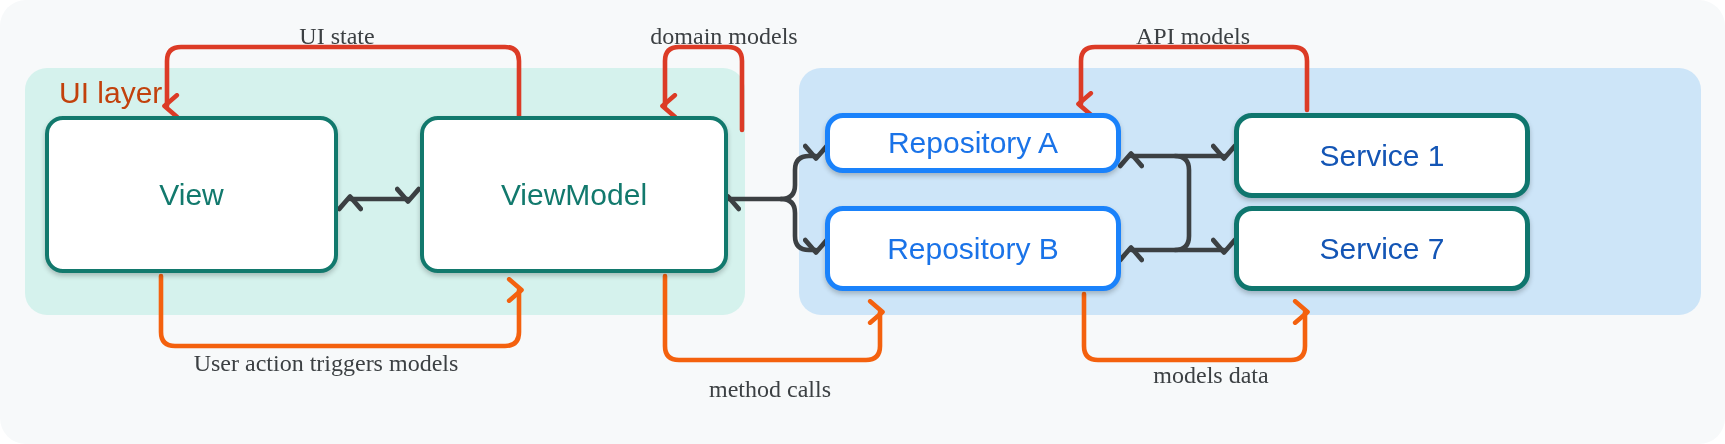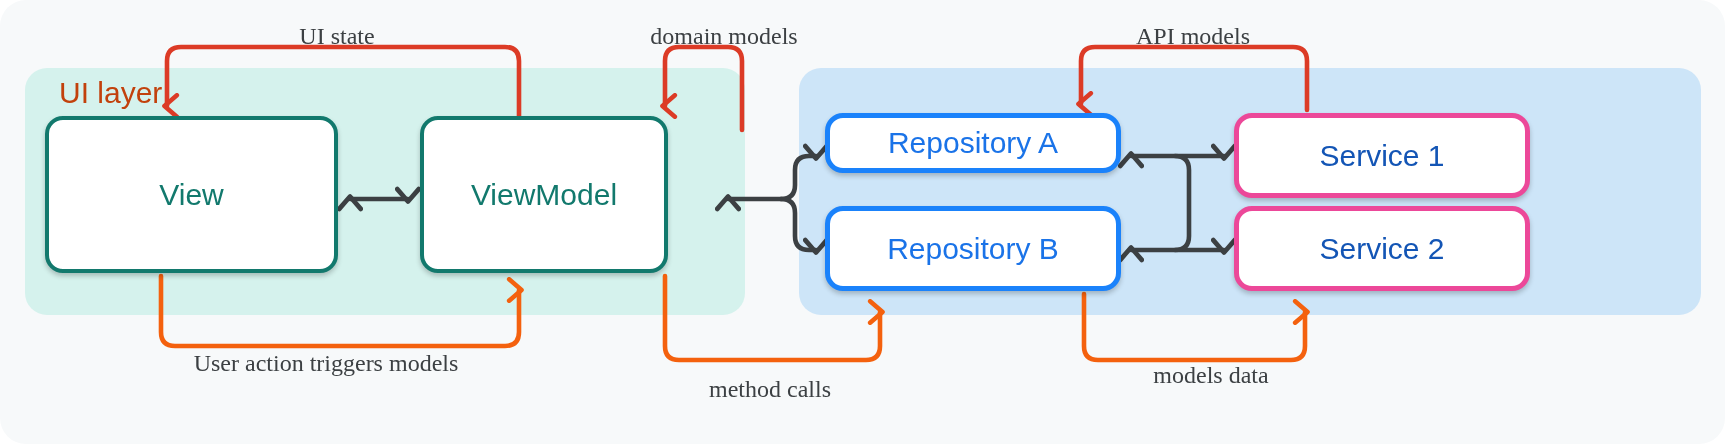--- a/index.html
+++ b/index.html
@@ -68,25 +68,25 @@
   }
   .node-label {
     font-size: 30px;
     white-space: nowrap;
     font-family: "Liberation Sans", sans-serif;
   }
   .node.teal { border: 4px solid #12796d; }
   .node.teal .node-label { color: #12796d; }
   .node.blue-bright { border: 5px solid #1a82fb; }
   .node.blue-bright .node-label { color: #1a73e8; }
-  .node.blue-dark { border: 5px solid #ec4899; }
+  .node.blue-dark { border: 5px solid #0f766e; }
   .node.blue-dark .node-label { color: #1355b5; }
 
   #node-view        { left: 45px;   top: 116px; width: 293px; height: 157px; }
-  #node-viewmodel   { left: 420px;  top: 116px; width: 248px; height: 157px; }
+  #node-viewmodel   { left: 420px;  top: 116px; width: 308px; height: 157px; }
   #node-repo-a      { left: 825px;  top: 113px; width: 296px; height: 60px; }
   #node-repo-b      { left: 825px;  top: 206px; width: 296px; height: 85px; }
   #node-service-1   { left: 1234px; top: 113px; width: 296px; height: 85px; }
   #node-service-2   { left: 1234px; top: 206px; width: 296px; height: 85px; }
 
   .edge-label {
     position: absolute;
     font-size: 24px;
     color: #3c4043;
     white-space: nowrap;
@@ -181,21 +181,21 @@
   <div class="node blue-bright" id="node-repo-a">
     <span class="node-label">Repository A</span>
   </div>
   <div class="node blue-bright" id="node-repo-b">
     <span class="node-label">Repository B</span>
   </div>
   <div class="node blue-dark" id="node-service-1">
     <span class="node-label">Service  1</span>
   </div>
   <div class="node blue-dark" id="node-service-2">
-    <span class="node-label">Service 2</span>
+    <span class="node-label">Service 7</span>
   </div>
 
   <div class="edge-label" id="label-ui-state">UI state</div>
   <div class="edge-label" id="label-domain-models">domain models</div>
   <div class="edge-label" id="label-api-models">API models</div>
   <div class="edge-label" id="label-user-action">User action triggers models</div>
   <div class="edge-label" id="label-method-calls">method calls</div>
   <div class="edge-label" id="label-polls-data">models data</div>
 
 </div>

